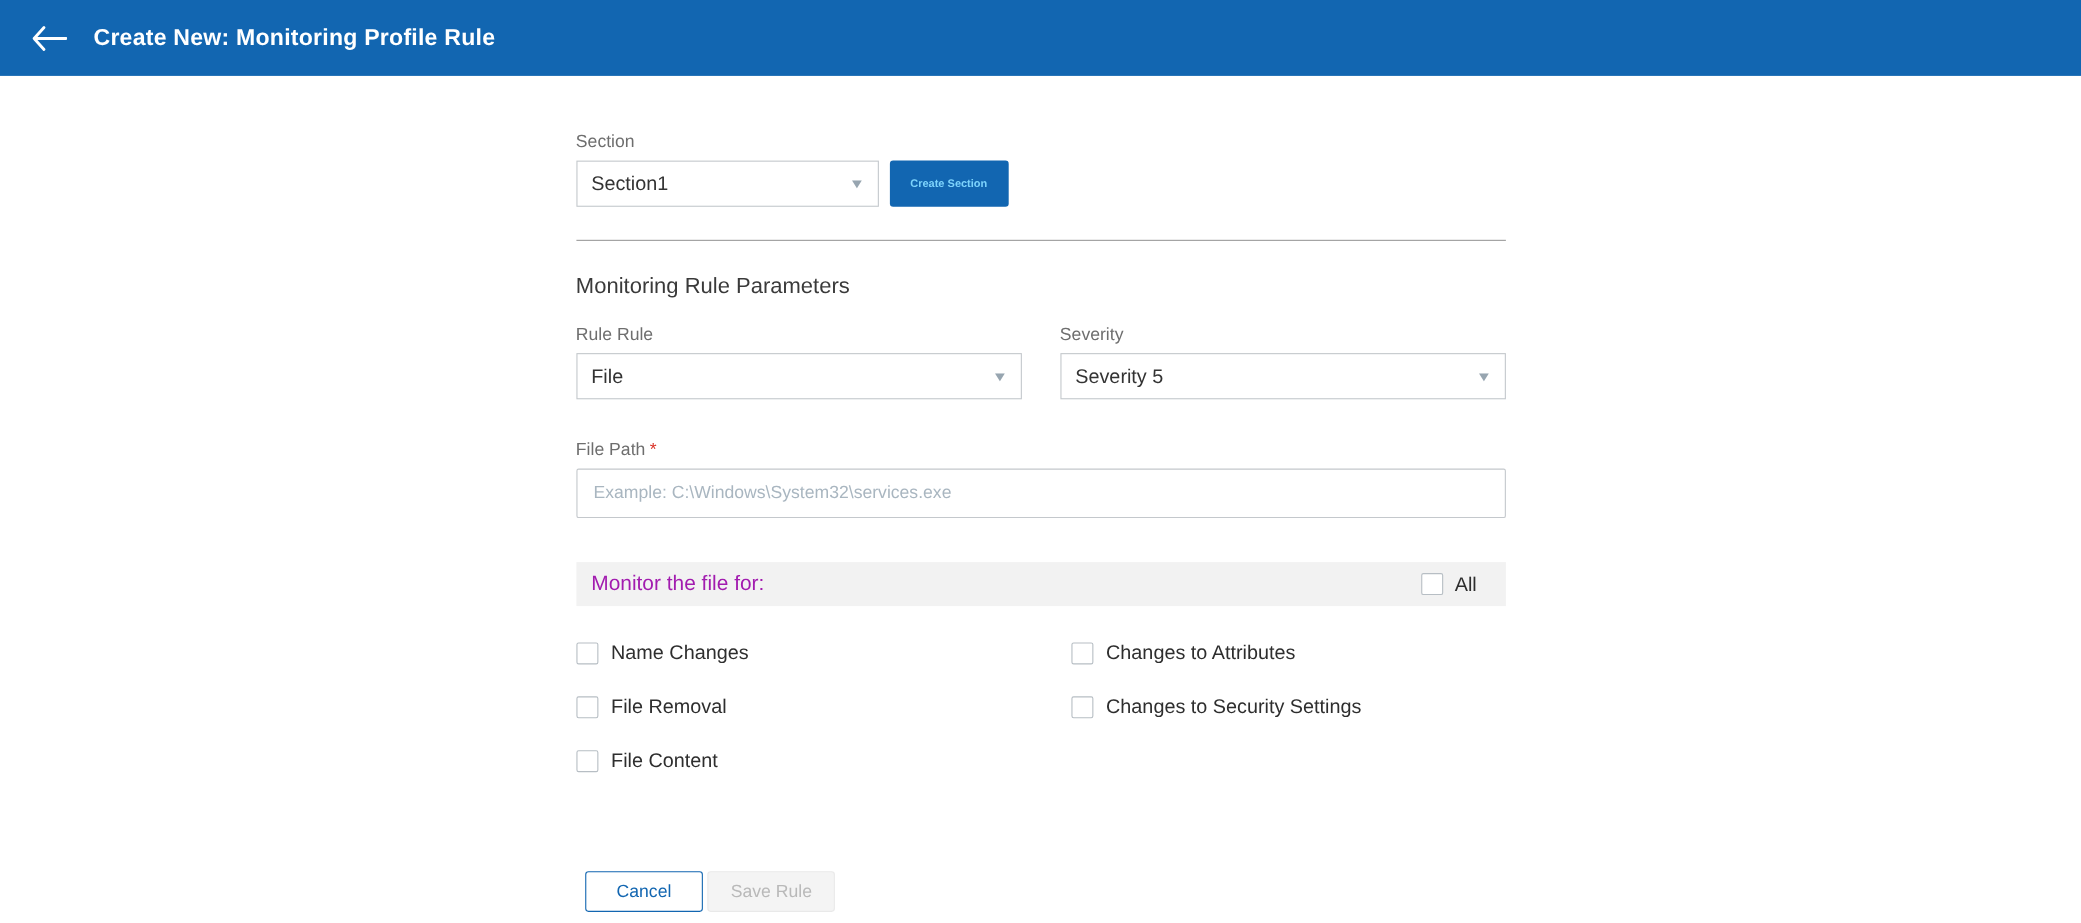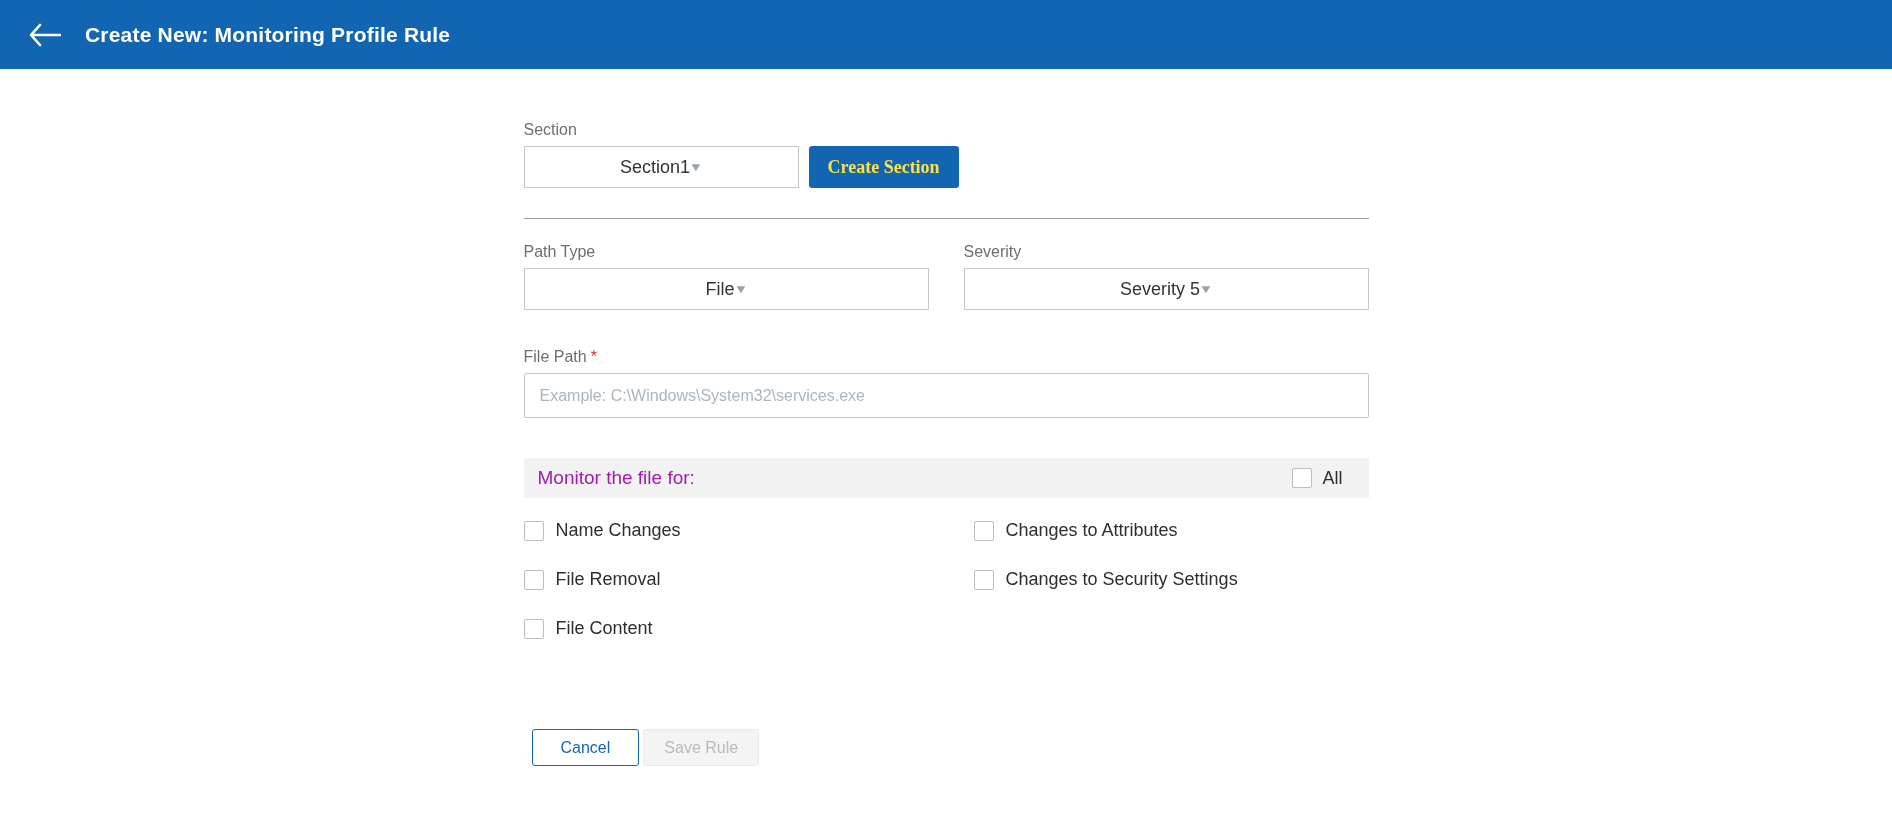--- a/index.html
+++ b/index.html
@@ -46,44 +46,44 @@
     margin-left: 4px;
     font-size: 16px;
   }
 
   .select {
     border: 1px solid #c4c8cc;
     background: #fff;
     height: 42px;
     display: flex;
     align-items: center;
-    justify-content: center;
+    justify-content: space-between;
     padding: 0 13px;
     font-size: 18px;
     color: #333;
     cursor: pointer;
   }
   .chevron {
     color: #97a5b0;
     font-size: 12px;
     transform: scaleX(1.25);
     user-select: none;
   }
 
   .section-row { display: flex; align-items: stretch; }
   .section-select { width: 275px; }
   .btn-primary {
     margin-left: 10px;
     background: #1266b1;
-    color: #fde047;
+    color: #7dd3fc;
     border: none;
     border-radius: 3px;
-    font-size: 18px;
+    font-size: 10px;
     font-weight: bold;
-    font-family: Liberation Serif, serif;
+    font-family: Liberation Sans, sans-serif;
     padding: 0 19px;
     height: 42px;
     cursor: pointer;
   }
 
   .divider {
     border: none;
     border-top: 1px solid #9b9b9b;
     margin-top: 30px;
   }
@@ -140,21 +140,21 @@
   .check-label {
     margin-left: 12px;
     font-size: 18px;
     color: #2e2e2e;
   }
   .all-wrap .check-label { margin-left: 10px; }
 
   .checkbox-grid {
     display: flex;
     gap: 55px;
-    margin-top: 22px;
+    margin-top: 32px;
   }
   .checkbox-grid .col { flex: 1; }
   .check-row {
     display: flex;
     align-items: center;
     margin-bottom: 28px;
   }
 
   .actions {
     margin-top: 62px;
@@ -203,24 +203,25 @@
   <div class="section-row">
     <div class="select section-select">
       <span>Section1</span>
       <span class="chevron">▼</span>
     </div>
     <button class="btn-primary">Create Section</button>
   </div>
 
   <hr class="divider">
 
+  <h2 class="section-heading">Monitoring Rule Parameters</h2>
 
   <div class="two-col">
     <div class="col">
-      <div class="field-label">Path Type</div>
+      <div class="field-label">Rule Rule</div>
       <div class="select">
         <span>File</span>
         <span class="chevron">▼</span>
       </div>
     </div>
     <div class="col">
       <div class="field-label">Severity</div>
       <div class="select">
         <span>Severity 5</span>
         <span class="chevron">▼</span>

